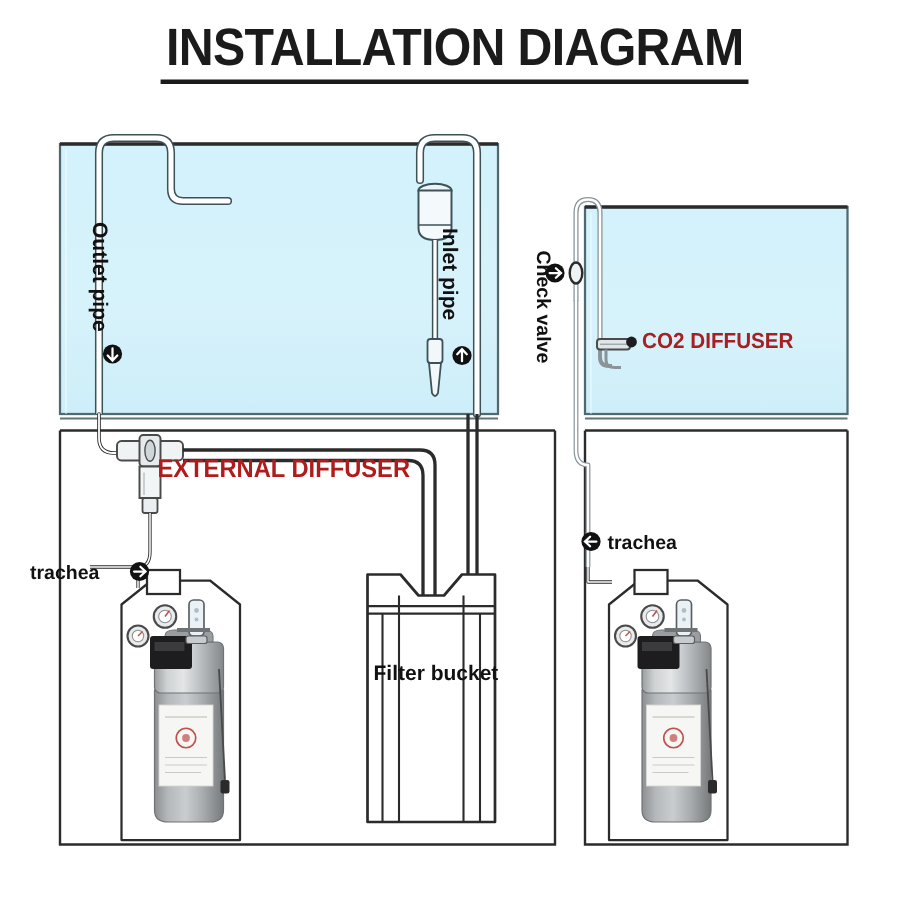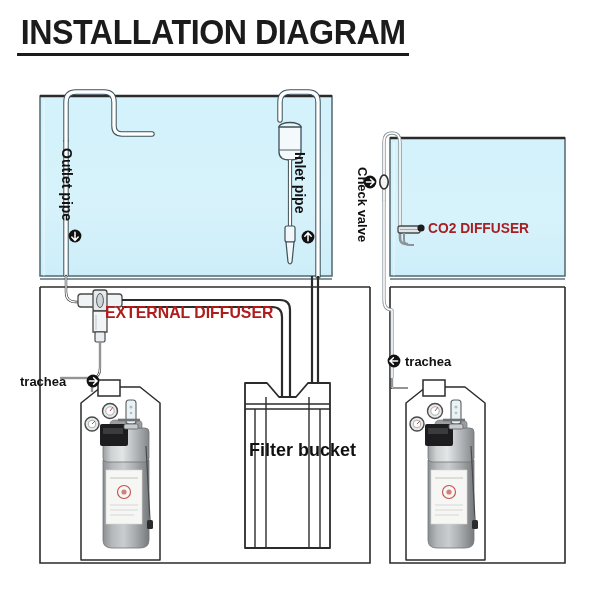--- a/index.html
+++ b/index.html
@@ -9,21 +9,21 @@
     background:#ffffff;
     font-family:"Liberation Sans", sans-serif;
     overflow:hidden;
     position:relative;
   }
   #stage{position:relative;width:600px;height:600px;}
   #canvas{position:absolute;left:0;top:0;}
 
   .ttl-wrap{
     position:absolute;left:0;top:14px;width:516px;
-    text-align:left;
+    text-align:right;
   }
   .ttl{
     display:inline-block;
     font-family:"Liberation Sans", sans-serif;
     font-weight:bold;
     font-size:35px;
     letter-spacing:-0.5px;
     color:#1b1b1b;
     transform:scaleX(0.92);
     transform-origin:center;
@@ -326,15 +326,15 @@
   <div class="lbl lbl-vert" style="left:369px; top:167px; font-size:13px; transform:rotate(90deg);">Check valve</div>
 
   <div class="lbl red" style="left:105px; top:304px; font-size:17px;">EXTERNAL DIFFUSER</div>
 
   <div class="lbl darkred" style="left:428px; top:221px; font-size:14.5px;">CO2 DIFFUSER</div>
 
   <div class="lbl" style="left:20px; top:375px; font-size:13px;">trachea</div>
 
   <div class="lbl" style="left:405px; top:355px; font-size:13px;">trachea</div>
 
-  <div class="lbl" style="left:249px; top:441px; font-size:18px;">Filter bucket</div>
+  <div class="lbl" style="left:249px; top:441px; font-size:14px;">Filter bucket</div>
 
 </div>
 
 </body></html>

